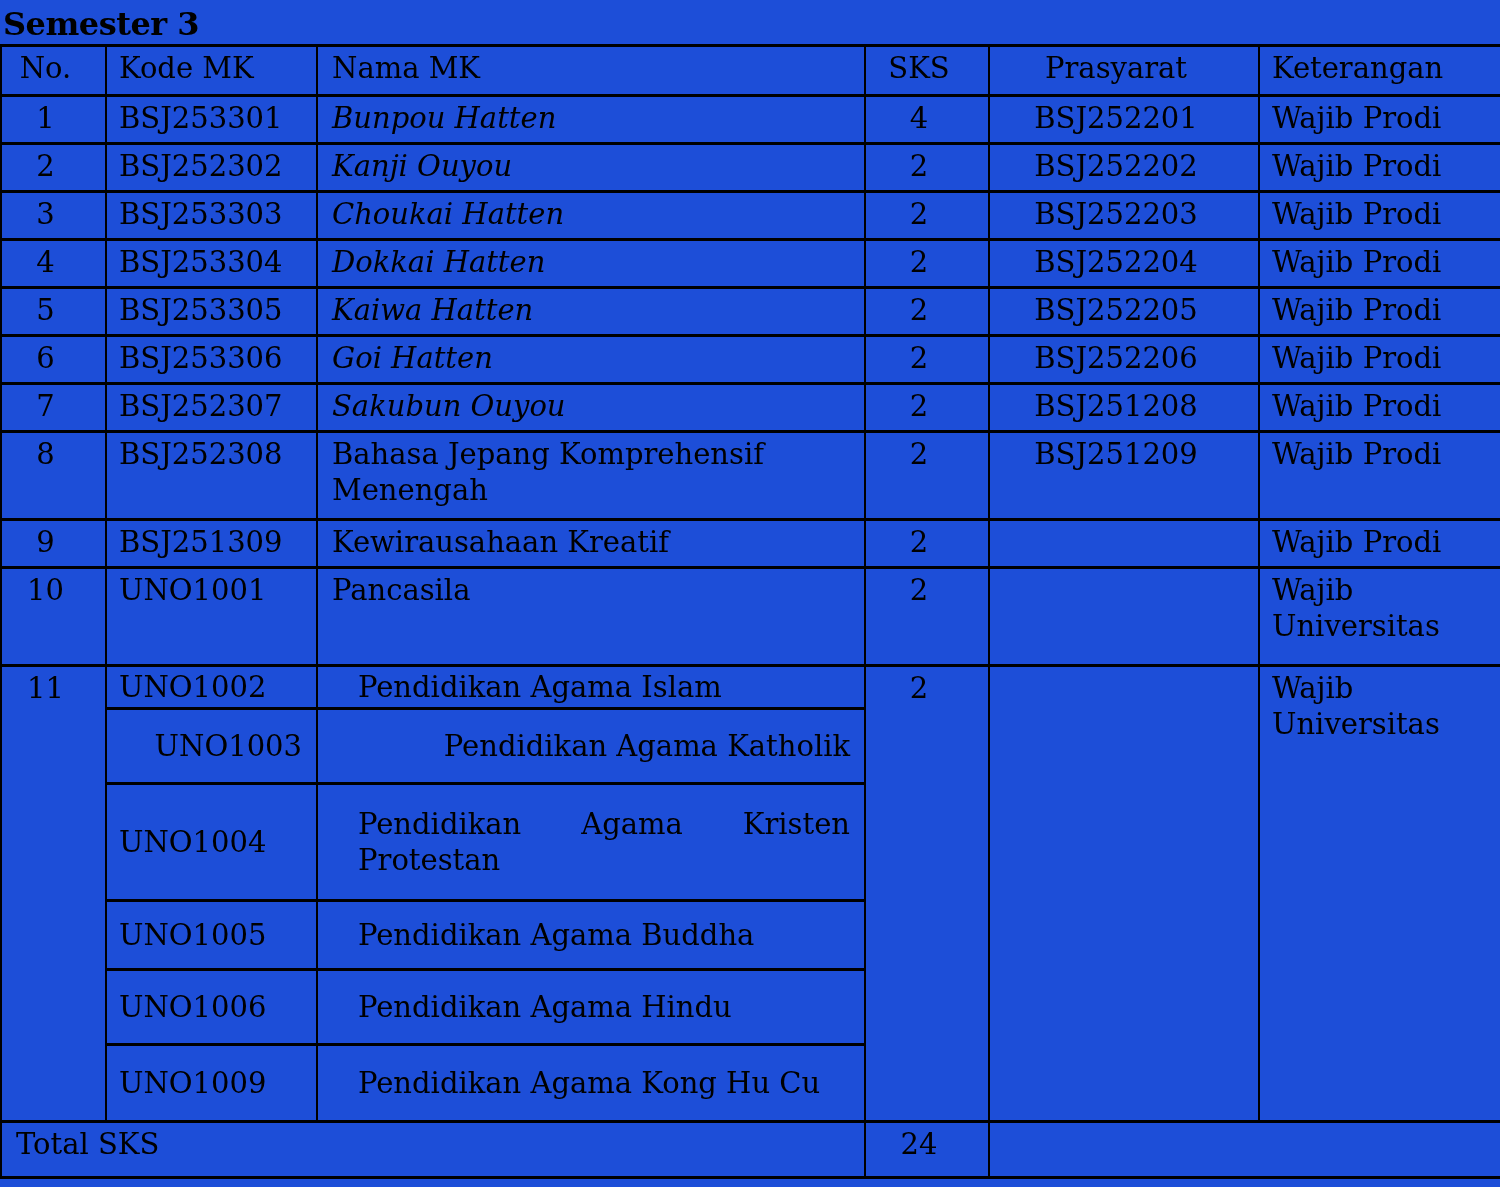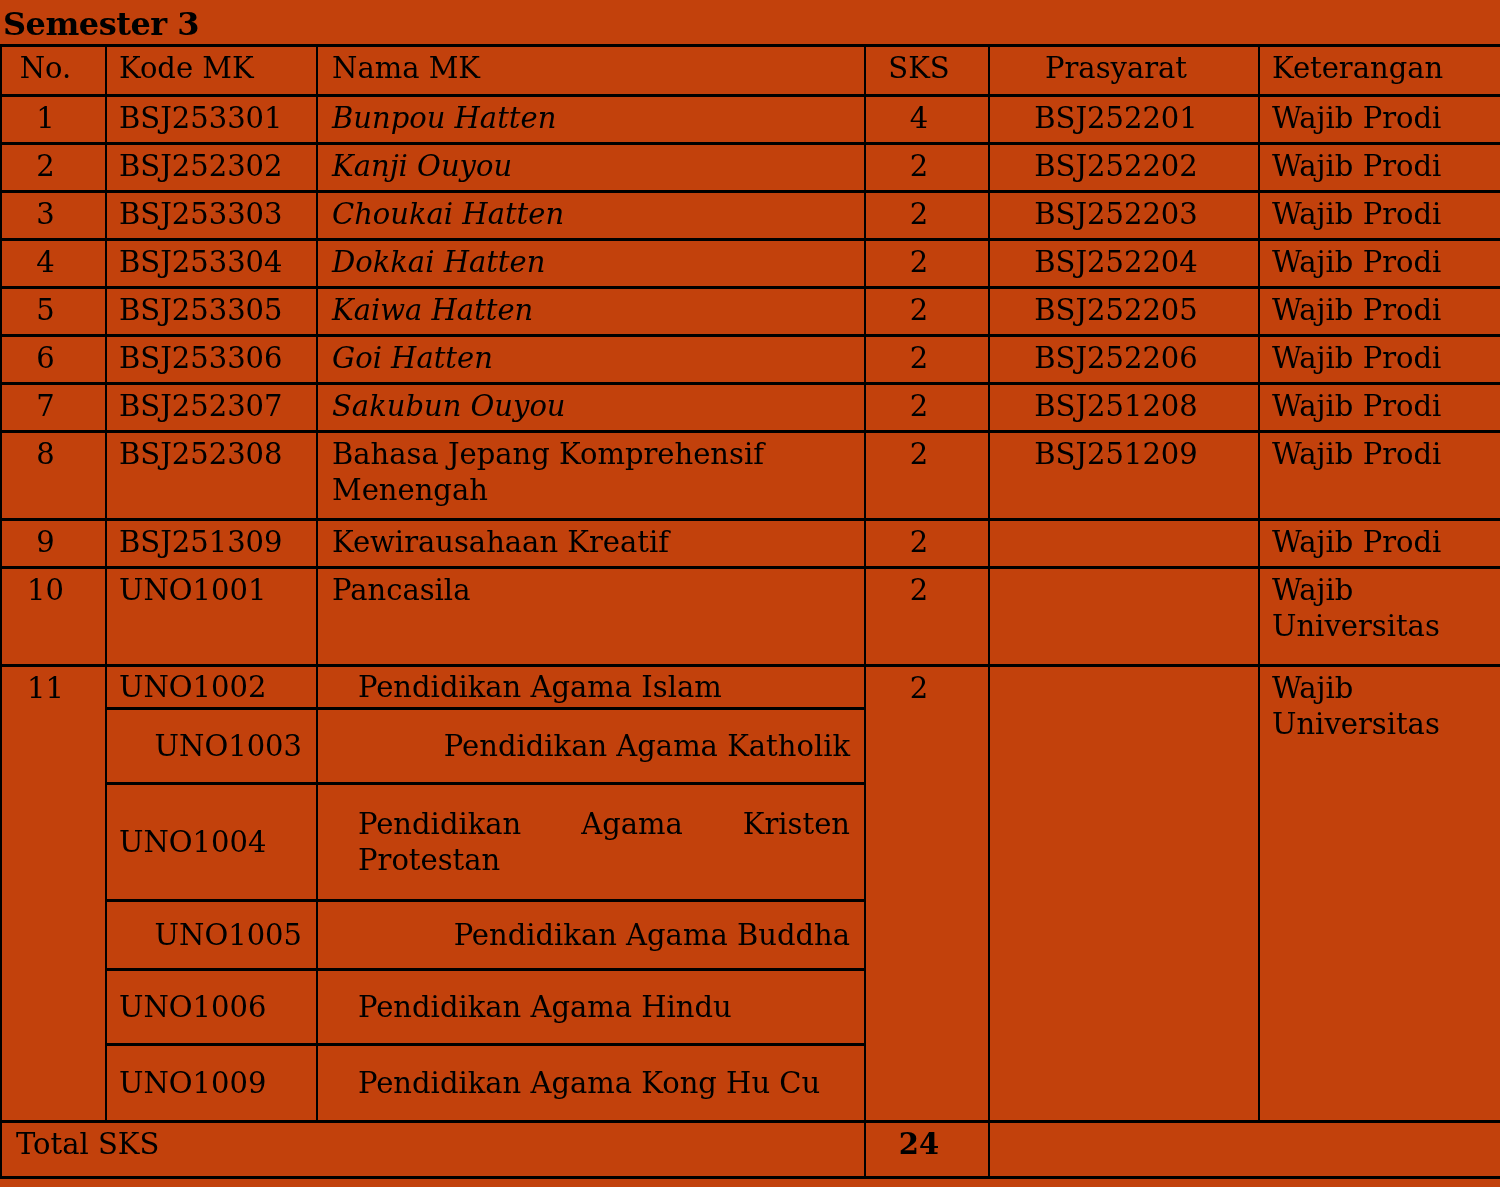--- a/index.html
+++ b/index.html
@@ -1,20 +1,20 @@
 <!DOCTYPE html>
 <html><head>
 <meta charset="utf-8">
 <style>
   html,body{margin:0;padding:0;background:#ffffff;}
   .page{
     position:relative;
     width:1500px;
     height:1187px;
-    background:#c2410c;
+    background:#1d4ed8;
     color:#000000;
     font-family:"DejaVu Serif","Liberation Serif",serif;
     overflow:hidden;
   }
   .title{
     margin:0;
     padding:4px 0 0 3px;
     height:44px;
     box-sizing:border-box;
     font-size:32px;
@@ -36,33 +36,33 @@
     font-weight:normal;
     line-height:36px;
     padding:3px 14px 0 14px;
     overflow:hidden;
     text-align:left;
     box-sizing:content-box;
   }
   .c{text-align:center;padding-left:2px;padding-right:18px;}
   .r{text-align:left;padding-right:8px;}
   .it{font-style:italic;}
-  .b{font-weight:bold;}
+  .b{font-weight:normal;}
   .mid{vertical-align:middle;padding-top:0;padding-left:40px;}
   .just{text-align:justify;}
   .pl12{padding-left:12px;}
   
   .hh td,.hh th{height:44px;}
   .h1 td{height:42px;}
   .h8 td{height:82px;}
   .h10 td{height:92px;margin-top:20px;}
   .s1 td{height:40px;}
   .s2 td{height:72px;text-align:right;}
   .s3 td{height:114px;}
-  .s4 td{height:66px;text-align:right;}
+  .s4 td{height:66px;}
   .s5 td{height:72px;}
   .s6 td{height:74px;}
   .ht td{height:50px;}
 </style>
 </head>
 <body>
 
 <div class="page">
   <h1 class="title">Semester 3</h1>
 

